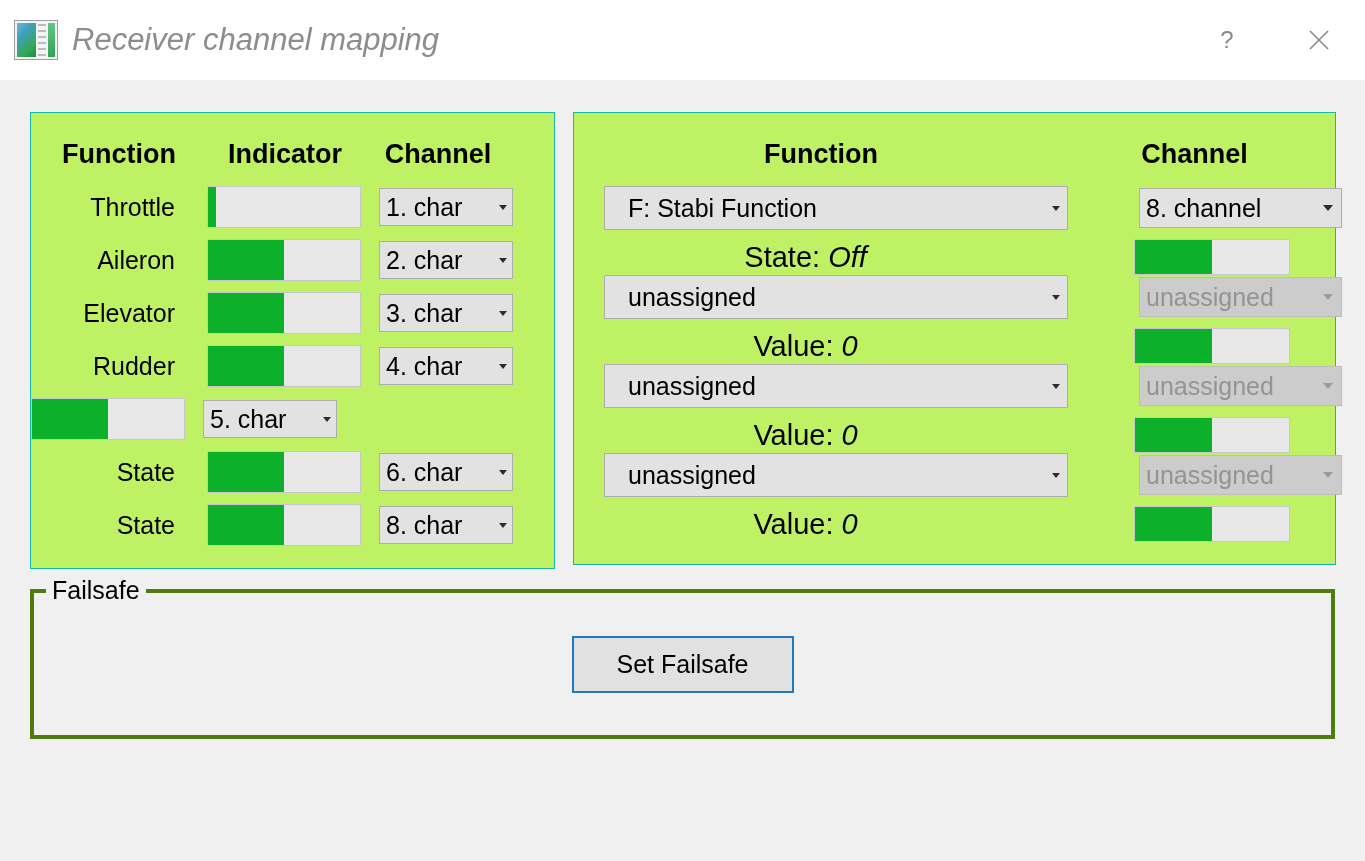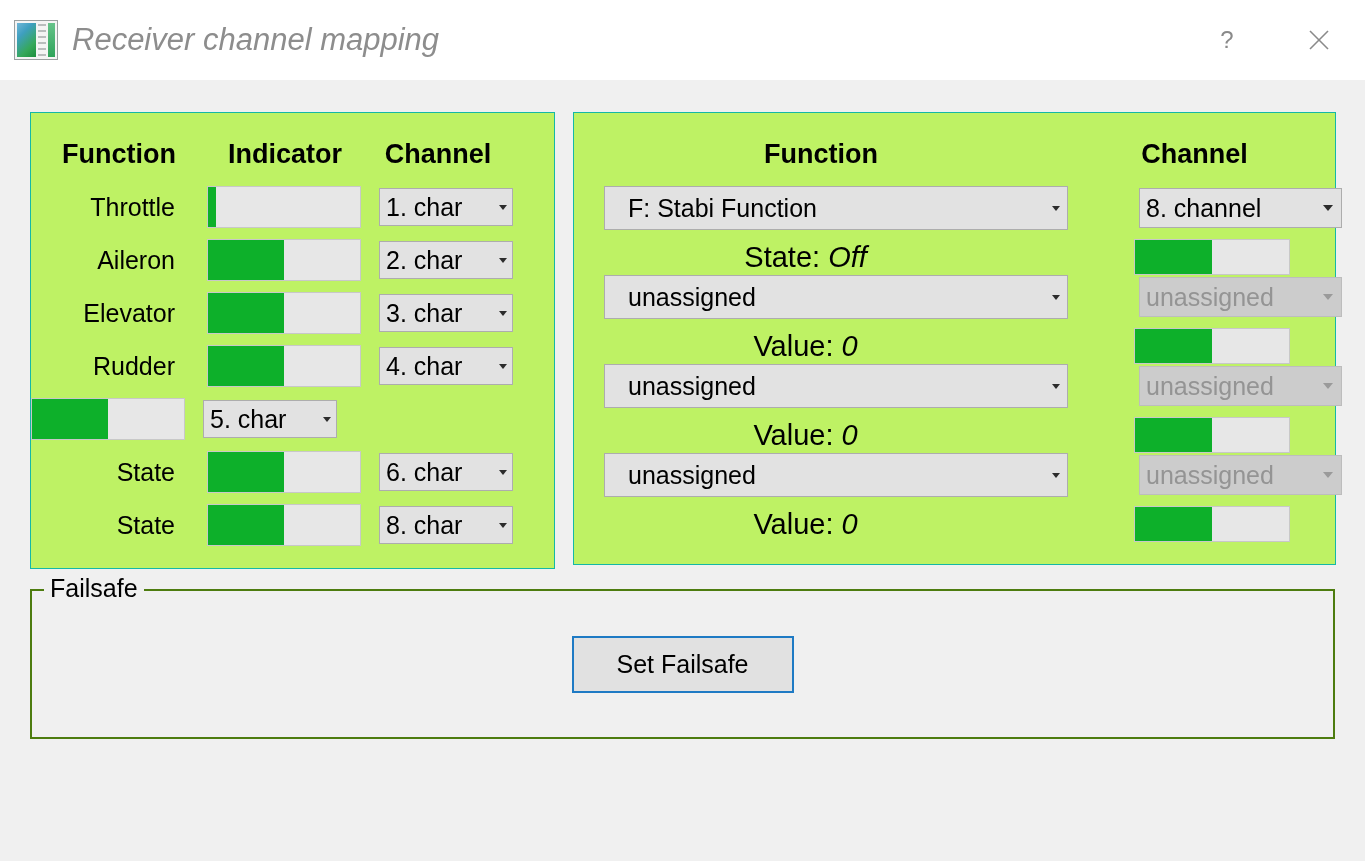--- a/index.html
+++ b/index.html
@@ -249,21 +249,21 @@
     box-sizing: border-box;
     white-space: nowrap;
   }
   .status-text em { font-style: italic; }
 
   
   .failsafe {
     position: relative;
     margin-top: 20px;
     margin-right: 8px;
-    border: 2px solid #4d7c0f;
+    border: 4px solid #4d7c0f;
     height: 150px;
     box-sizing: border-box;
   }
   .failsafe-legend {
     position: absolute;
     top: -17px;
     left: 12px;
     background: #f0f0f0;
     padding: 0 6px;
     font-size: 25px;

